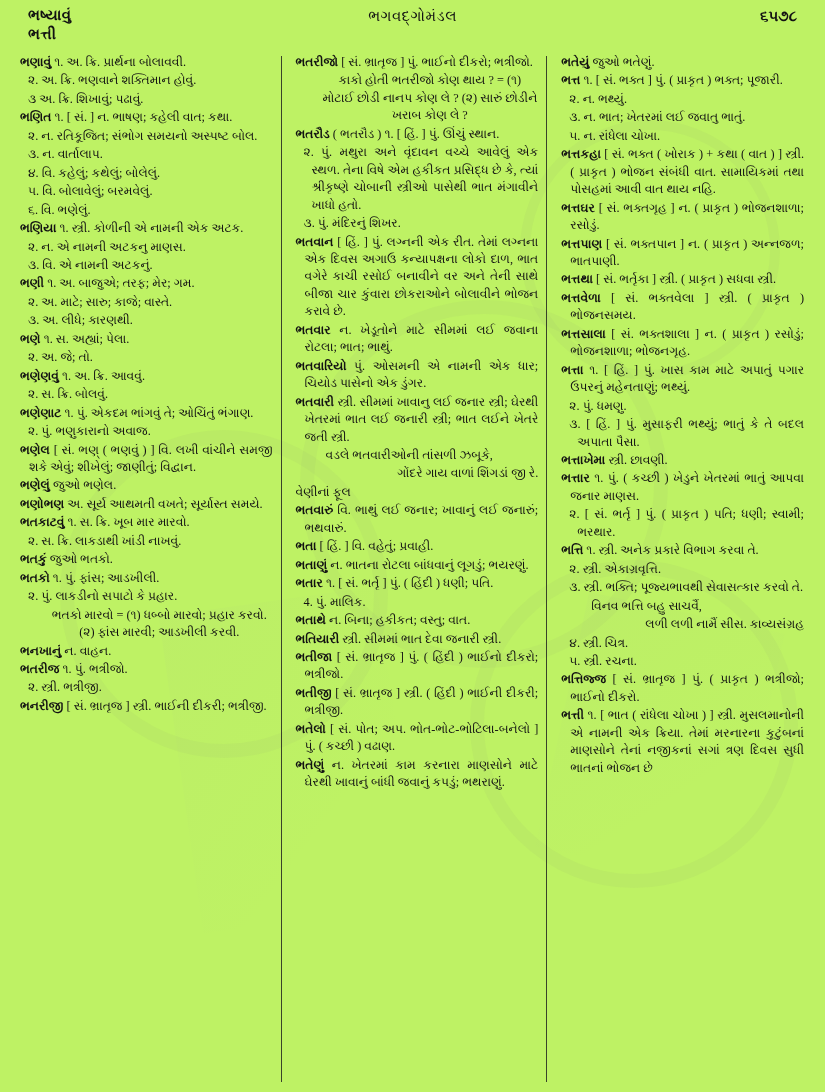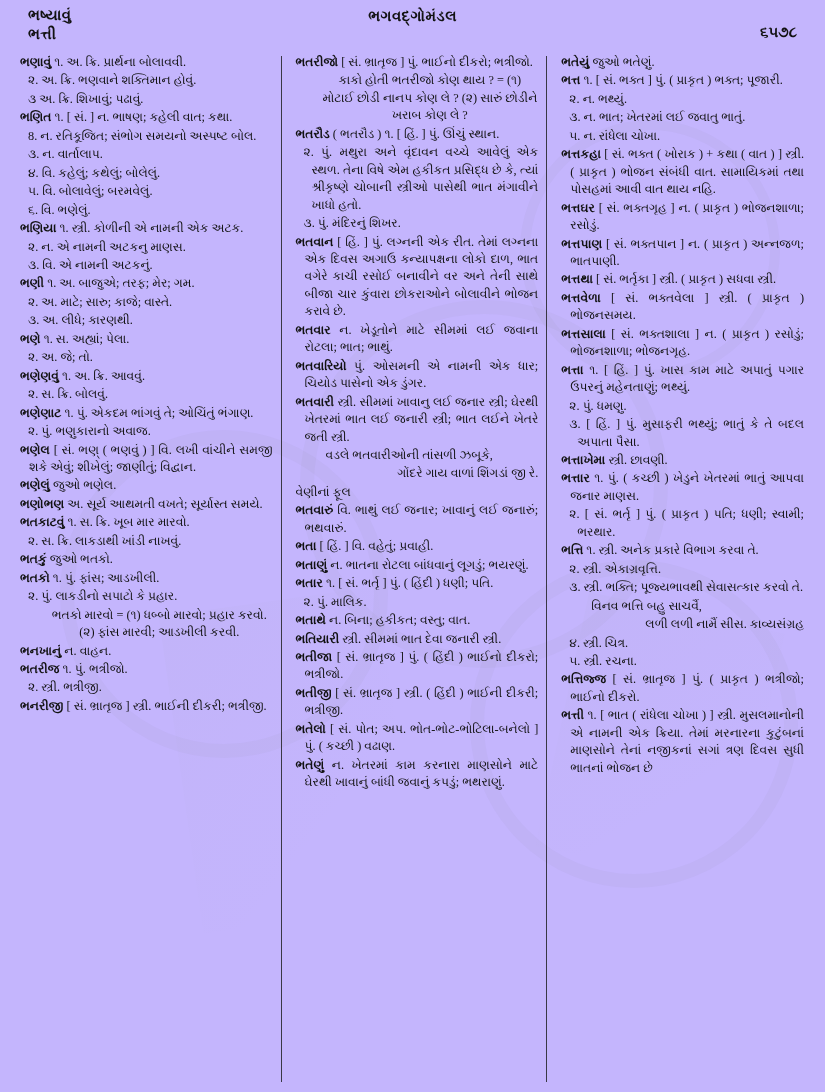--- a/index.html
+++ b/index.html
@@ -5,21 +5,21 @@
 <style>
   html, body {
     margin: 0;
     padding: 0;
     background: #ffffff;
   }
   #page {
     position: relative;
     width: 825px;
     height: 1092px;
-    background: #c4b5fd;
+    background: #bef264;
     overflow: hidden;
     font-family: "Liberation Serif", "DejaVu Serif", serif;
     color: #121212;
   }
 
   
   .watermark {
     position: absolute;
     pointer-events: none;
     border-radius: 50%;
@@ -51,30 +51,29 @@
     font-weight: bold;
     font-size: 15px;
     line-height: 1.28;
     letter-spacing: .2px;
   }
   .hdr-left div { white-space: nowrap; }
   .hdr-center {
     position: absolute;
     left: 0; right: 0; top: 8px;
     text-align: center;
-    font-weight: bold;
+    font-weight: normal;
     font-size: 15px;
     letter-spacing: .4px;
   }
   .hdr-right {
     position: absolute;
     right: 28px; top: 8px;
     font-weight: bold;
     font-size: 15px;
-    margin-top: 16px;
   }
 
   
   .columns {
     position: absolute;
     left: 20px;
     top: 54px;
     width: 788px;
     height: 1030px;
     display: flex;
@@ -154,21 +153,21 @@
     <div class="hdr-center">ભગવદ્ગોમંડલ</div>
     <div class="hdr-right">૬૫૭૮</div>
   </div>
 
   <div class="columns">
     <div class="col c1">
         <p class="entry "><b class="hw">ભણાવું</b> ૧. અ. ક્રિ. પ્રાર્થના બોલાવવી.</p>
         <p class="entry sub">૨. અ. ક્રિ. ભણવાને શક્તિમાન હોવું.</p>
         <p class="entry sub">૩  અ. ક્રિ. શિખાવું; પઢાવું.</p>
         <p class="entry "><b class="hw">ભણિત</b> ૧. [ સં. ] ન. ભાષણ; કહેલી વાત; કથા.</p>
-        <p class="entry sub">8. ન. રતિકૂજિત; સંભોગ સમયનો અસ્પષ્ટ બોલ.</p>
+        <p class="entry sub">૨. ન. રતિકૂજિત; સંભોગ સમયનો અસ્પષ્ટ બોલ.</p>
         <p class="entry sub">૩. ન. વાર્તાલાપ.</p>
         <p class="entry sub">૪. વિ. કહેલું; કથેલું; બોલેલું.</p>
         <p class="entry sub">૫. વિ. બોલાવેલું; બરમવેલું.</p>
         <p class="entry sub">૬. વિ. ભણેલું.</p>
         <p class="entry "><b class="hw">ભણિયા</b> ૧. સ્ત્રી. કોળીની એ નામની એક અટક.</p>
         <p class="entry sub">૨. ન. એ નામની અટકનુ માણસ.</p>
         <p class="entry sub">૩. વિ. એ નામની અટકનું.</p>
         <p class="entry "><b class="hw">ભણી</b> ૧. અ. બાજુએ; તરફ; મેર; ગમ.</p>
         <p class="entry sub">૨. અ. માટે; સારુ; કાજે; વાસ્તે.</p>
         <p class="entry sub">૩. અ. લીધે; કારણથી.</p>
@@ -203,21 +202,21 @@
         <p class="entry "><b class="hw">ભતવાર</b> ન. ખેડૂતોને માટે સીમમાં લઈ જવાના રોટલા; ભાત; ભાથું.</p>
         <p class="entry "><b class="hw">ભતવારિયો</b> પું. ઓસમની એ નામની એક ધાર; ચિયોડ પાસેનો એક ડુંગર.</p>
         <p class="entry "><b class="hw">ભતવારી</b> સ્ત્રી. સીમમાં ખાવાનુ લઈ જનાર સ્ત્રી; ઘેરથી ખેતરમાં ભાત લઈ જનારી સ્ત્રી; ભાત લઈને ખેતરે જતી સ્ત્રી.</p>
         <p class="entry verse">વડલે ભતવારીઓની તાંસળી ઝબૂકે,</p>
         <p class="entry verse-2">ગોંદરે ગાય વાળાં શિંગડાં જી રે.</p>
         <p class="entry attrib">વેણીનાં ફૂલ</p>
         <p class="entry "><b class="hw">ભતવારું</b> વિ. ભાથું લઈ જનાર; ખાવાનું લઈ જનારું; ભથવારું.</p>
         <p class="entry "><b class="hw">ભતા</b> [ હિં. ] વિ. વહેતું; પ્રવાહી.</p>
         <p class="entry "><b class="hw">ભતાણું</b> ન. ભાતના રોટલા બાંધવાનું લૂગડું; ભયરણું.</p>
         <p class="entry "><b class="hw">ભતાર</b> ૧. [ સં. ભર્તૃ ] પું. ( હિંદી ) ધણી; પતિ.</p>
-        <p class="entry sub">૨. પું. માલિક.</p>
+        <p class="entry sub">4. પું. માલિક.</p>
         <p class="entry "><b class="hw">ભતાથે</b> ન. બિના; હકીકત; વસ્તુ; વાત.</p>
         <p class="entry "><b class="hw">ભતિયારી</b> સ્ત્રી. સીમમાં ભાત દેવા જનારી સ્ત્રી.</p>
         <p class="entry "><b class="hw">ભતીજા</b> [ સં. ભ્રાતૃજ ] પું. ( હિંદી ) ભાઈનો દીકરો; ભત્રીજો.</p>
         <p class="entry "><b class="hw">ભતીજી</b> [ સં. ભ્રાતૃજ ] સ્ત્રી. ( હિંદી ) ભાઈની દીકરી; ભત્રીજી.</p>
         <p class="entry "><b class="hw">ભતેલો</b> [ સં. પોત; અપ. ભોત-ભોટ-ભોટિલા-બનેલો ] પું. ( કચ્છી ) વઢાણ.</p>
         <p class="entry "><b class="hw">ભતેણું</b> ન. ખેતરમાં કામ કરનારા માણસોને માટે ઘેરથી ખાવાનું બાંધી જવાનું કપડું; ભથરાણું.</p>
       </div>
     <div class="rule"></div>
     <div class="col c3">
         <p class="entry "><b class="hw">ભતેયું</b> જુઓ ભતેણું.</p>

